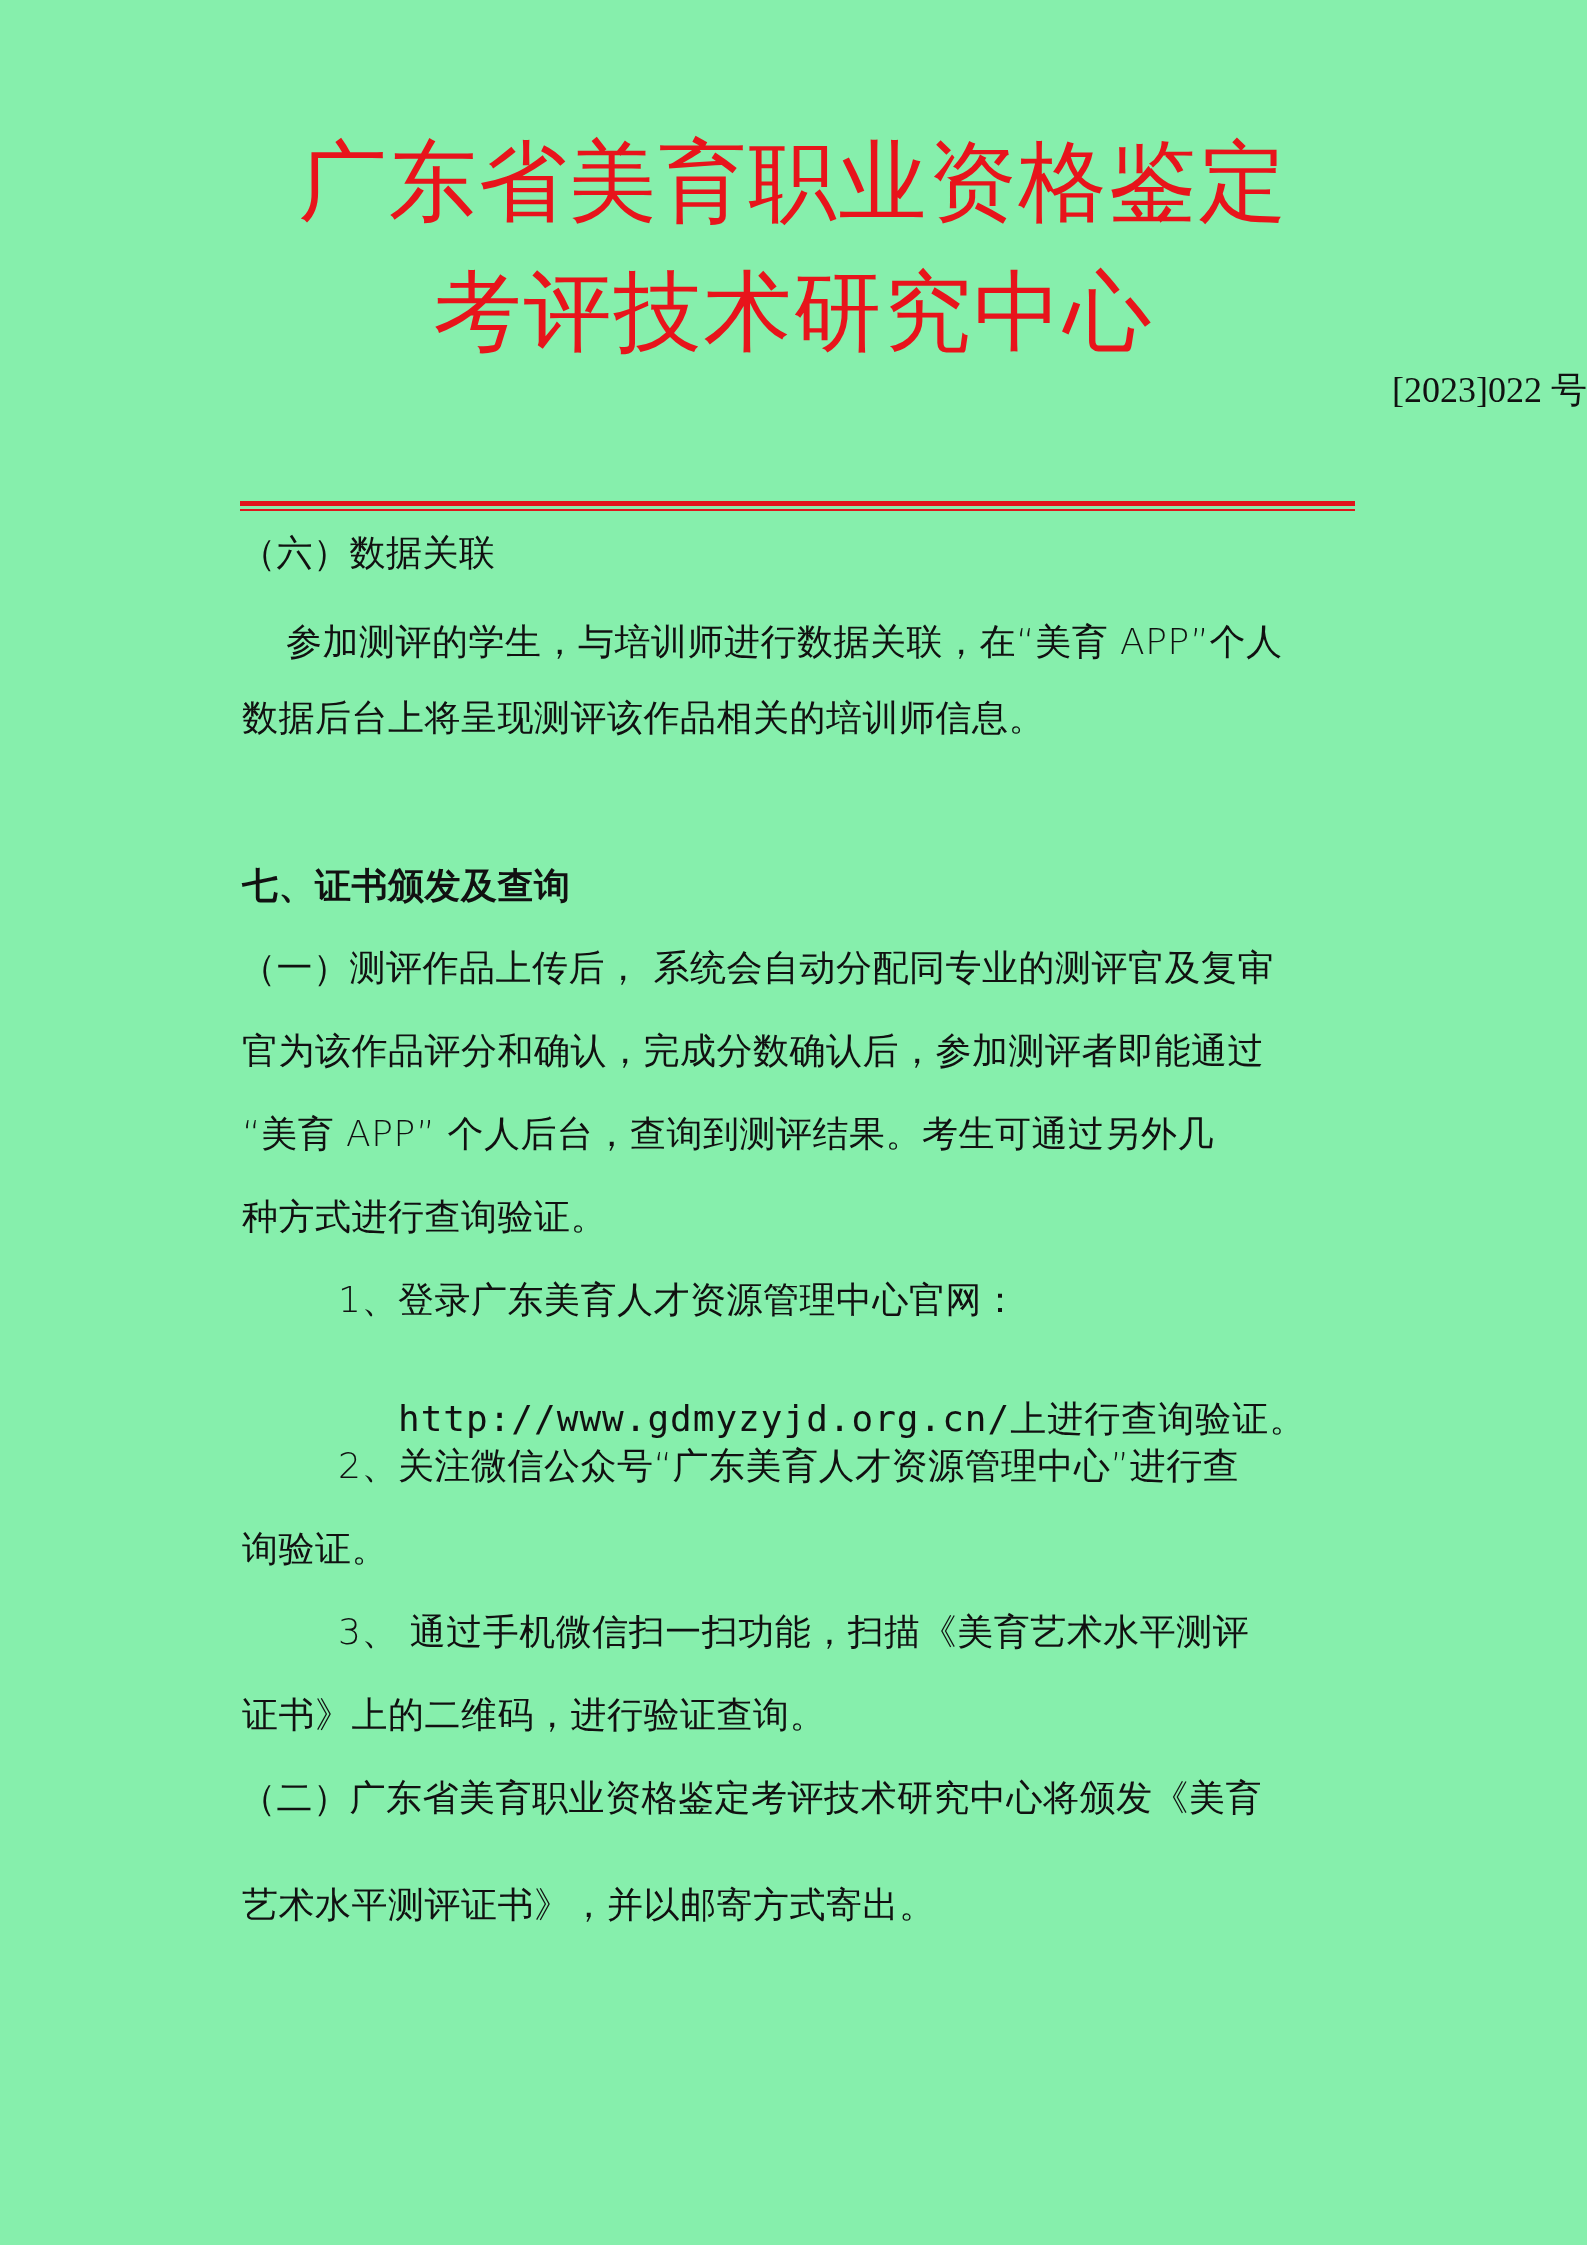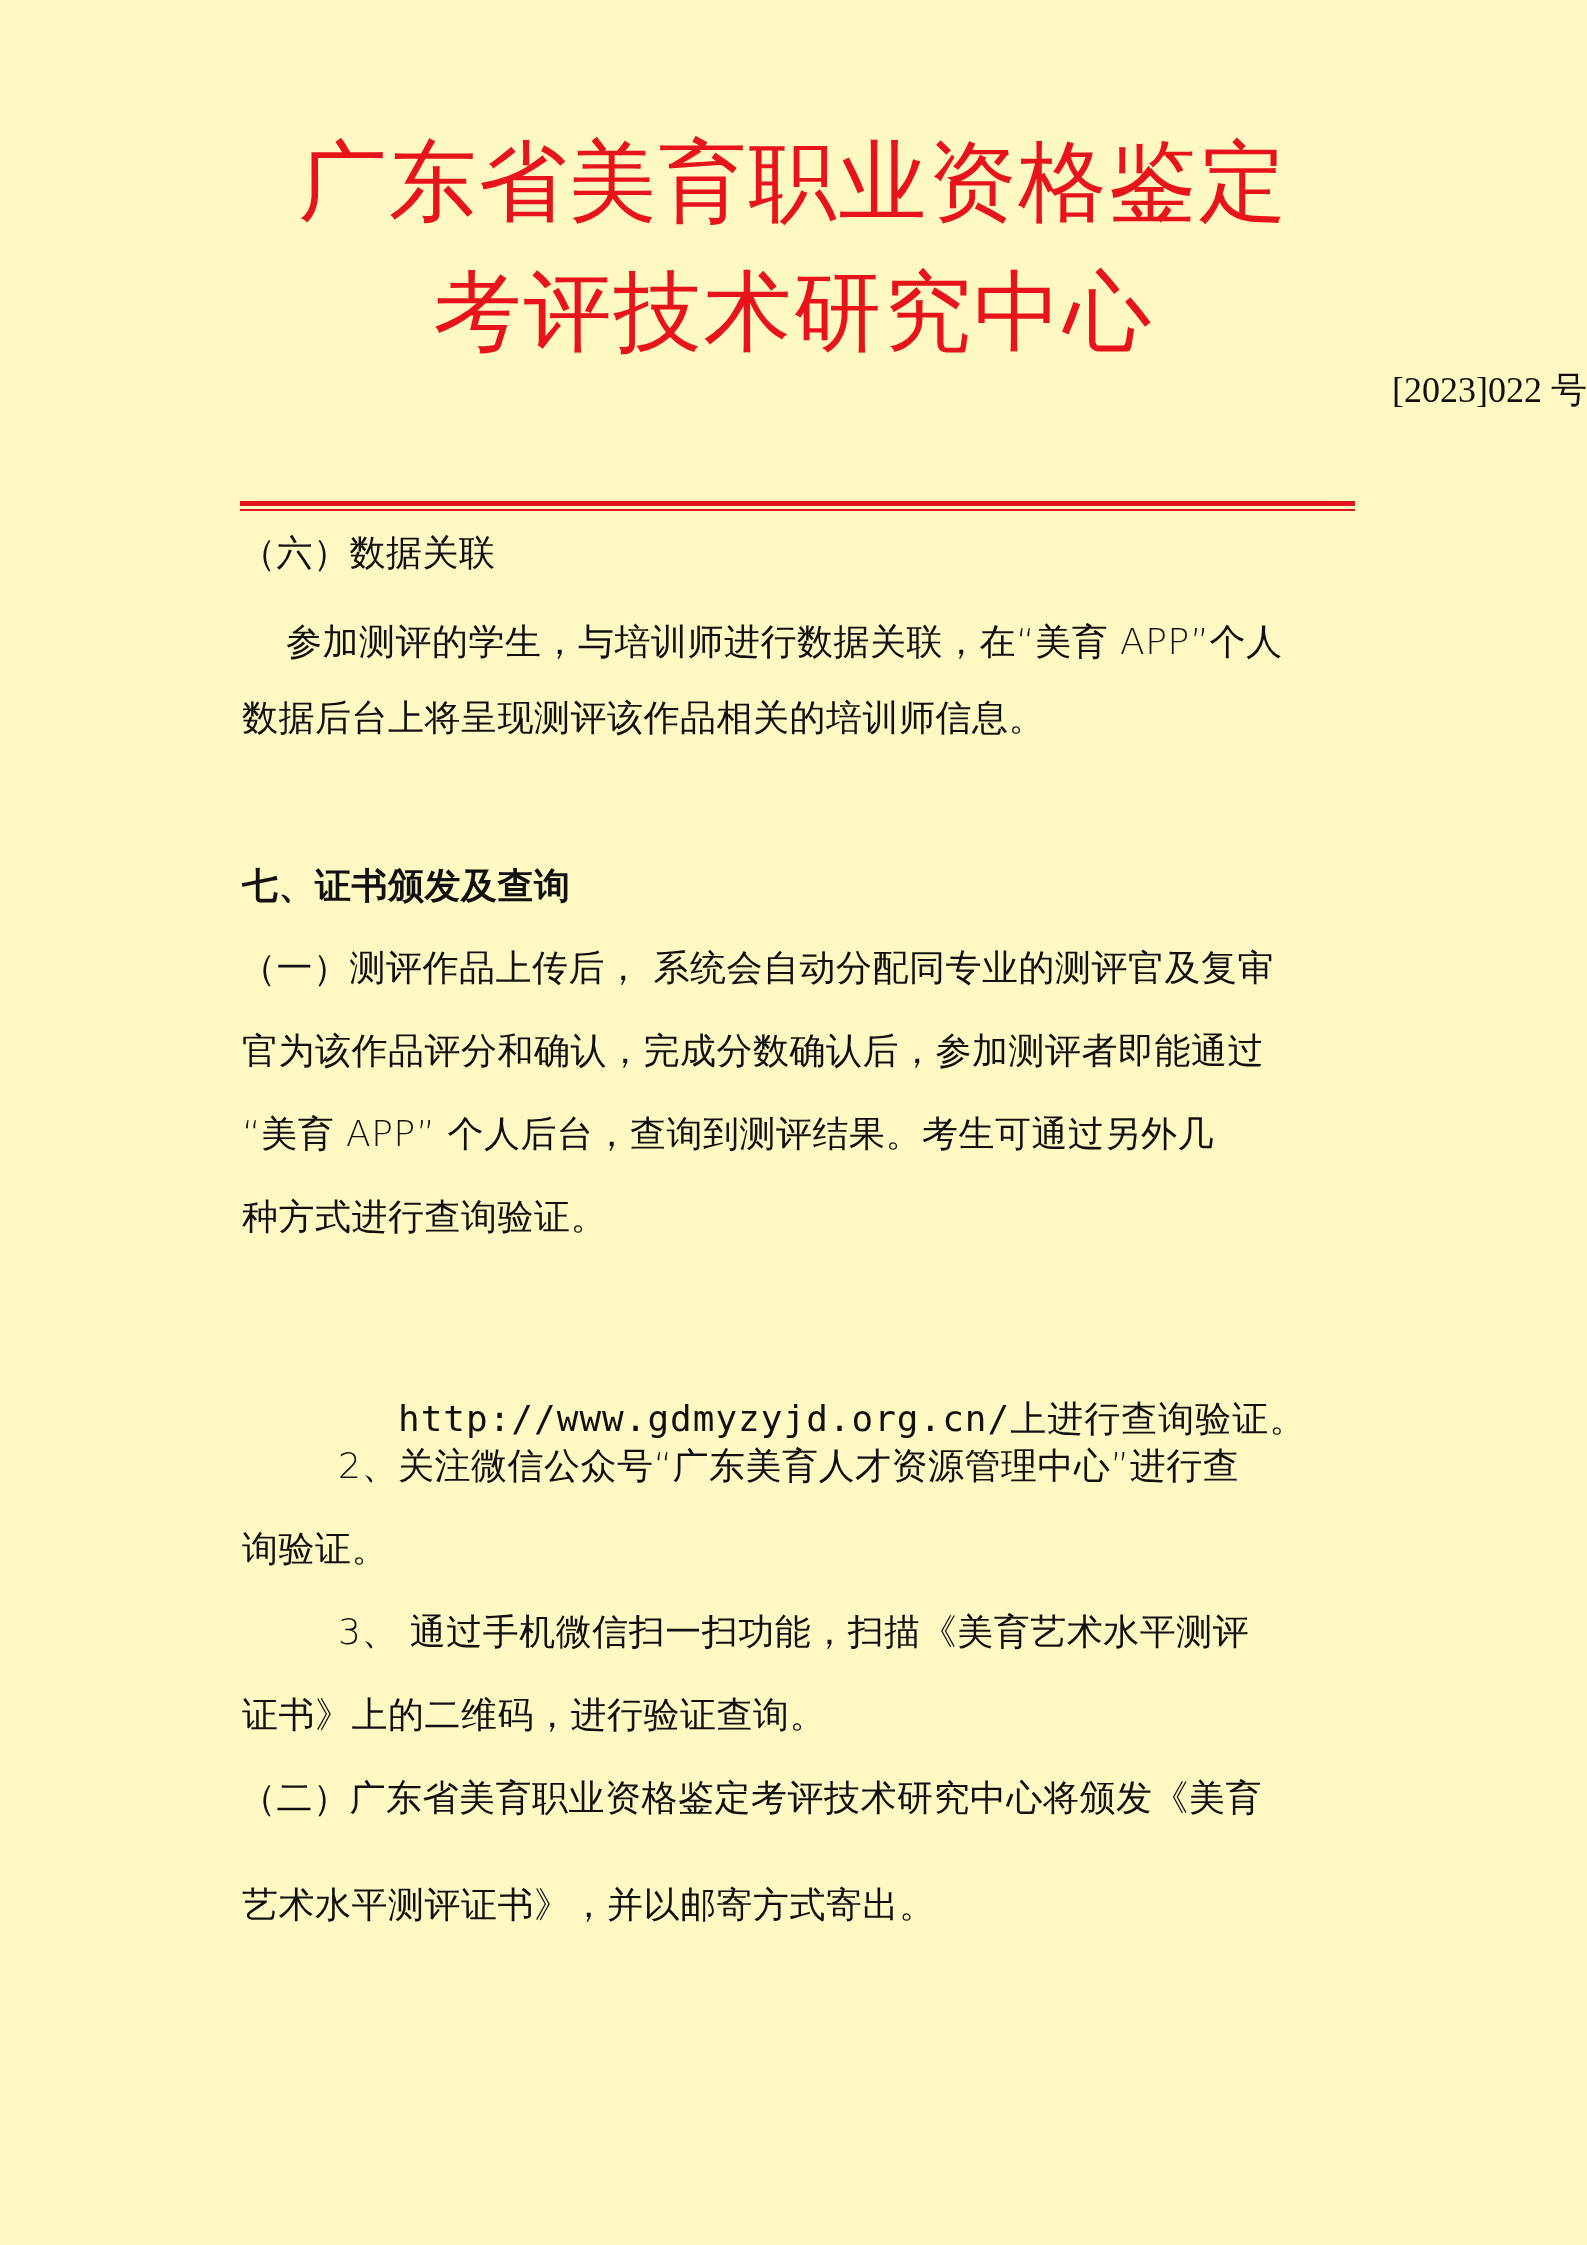--- a/index.html
+++ b/index.html
@@ -12,21 +12,21 @@
       height: 2245px;
       position: relative;
       overflow: hidden;
       font-family: "DejaVu Serif", "Liberation Serif", serif;
       color: #111111;
     }
     .page {
       position: absolute;
       left: 0; top: 0;
       width: 1587px; height: 2245px;
-      background: #fef9c3;
+      background: #86efac;
     }
     .header-title {
       position: absolute;
       left: 0;
       width: 1587px;
       text-align: center;
       color: #e8141b;
       font-family: "DejaVu Serif", "Liberation Serif", serif;
       font-size: 88px;
       line-height: 1;
@@ -94,20 +94,21 @@
   <div class="text" style="left:242px; top:624px;margin-left:44px;">参加测评的学生，与培训师进行数据关联，在“美育 APP”个人</div>
   <div class="text" style="left:242px; top:700px;">数据后台上将呈现测评该作品相关的培训师信息。</div>
 
   <div class="text bold" style="left:242px; top:868px;">七、证书颁发及查询</div>
 
   <div class="text" style="left:242px; top:1033px;">官为该作品评分和确认，完成分数确认后，参加测评者即能通过</div>
   <div class="text" style="left:240px; top:950px;">（一）测评作品上传后， 系统会自动分配同专业的测评官及复审</div>
   <div class="text" style="left:242px; top:1116px;">“美育 APP” 个人后台，查询到测评结果。考生可通过另外几</div>
   <div class="text" style="left:242px; top:1199px;">种方式进行查询验证。</div>
 
+  <div class="text" style="left:338px; top:1282px;">1、登录广东美育人才资源管理中心官网：</div>
   <div class="text url" style="left:398px; top:1365px;margin-top:36px;">http://www.gdmyzyjd.org.cn/上进行查询验证。</div>
 
   <div class="text" style="left:338px; top:1448px;">2、关注微信公众号“广东美育人才资源管理中心”进行查</div>
   <div class="text" style="left:242px; top:1531px;">询验证。</div>
 
   <div class="text" style="left:338px; top:1614px;">3、 通过手机微信扫一扫功能，扫描《美育艺术水平测评</div>
   <div class="text" style="left:242px; top:1697px;">证书》上的二维码，进行验证查询。</div>
 
   <div class="text" style="left:240px; top:1780px;">（二）广东省美育职业资格鉴定考评技术研究中心将颁发《美育</div>
   <div class="text" style="left:242px; top:1863px;margin-top:24px;">艺术水平测评证书》，并以邮寄方式寄出。</div>

